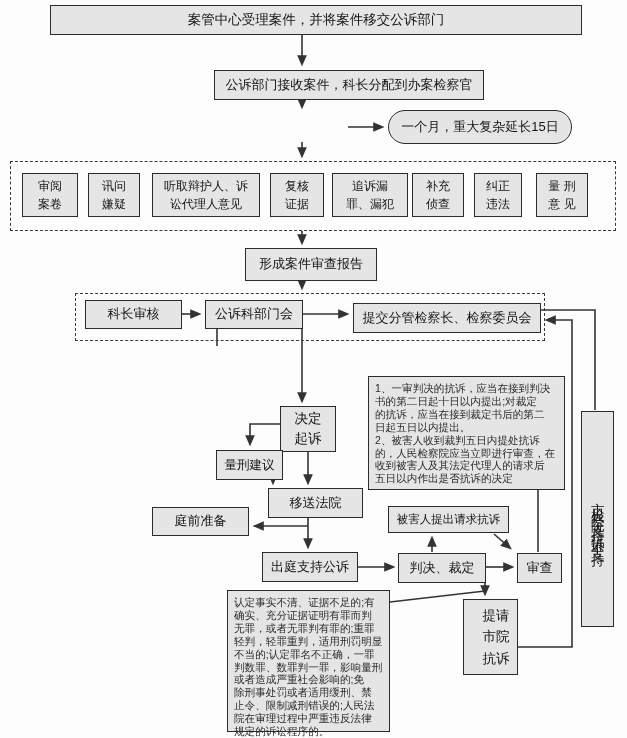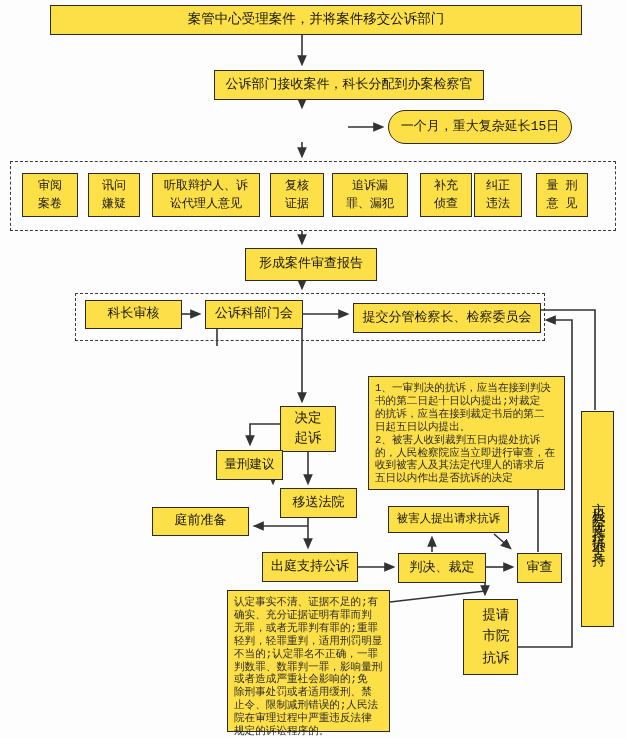--- a/index.html
+++ b/index.html
@@ -1,23 +1,23 @@
 <!DOCTYPE html>
 <html><head>
 <meta charset="utf-8">
 <style>
   html,body{margin:0;padding:0;background:#ffffff;}
   #stage{
     position:relative;width:627px;height:738px;background:#fdfdfd;
     font-family:"Liberation Sans",sans-serif;color:#111;overflow:hidden;
   }
   .box{
-    position:absolute;box-sizing:border-box;background:#fde047;
+    position:absolute;box-sizing:border-box;background:#e5e5e5;
     border:1.6px solid #2b2b2b;display:flex;align-items:center;justify-content:center;
-    text-align:center;font-size:13px;line-height:1.45;z-index:2;color:#141414;font-family:Liberation Mono, monospace;
+    text-align:center;font-size:13px;line-height:1.45;z-index:2;color:#141414;
   }
   .pre{white-space:pre-line;}
   .dashedbox{
     position:absolute;box-sizing:border-box;border:1.6px dashed #3a3a3a;
     background:transparent;z-index:1;
   }
   .task{font-size:12px;line-height:1.5;}
   .note{
     justify-content:flex-start;align-items:flex-start;text-align:left;
     font-size:10.6px;line-height:12.9px;padding:5px 4px 20px 6px;color:#2a2a2a;
@@ -77,40 +77,40 @@
   <div class="box task pre" style="left:22px;top:173px;width:56px;height:44px;">审阅
 案卷</div>
   <div class="box task pre" style="left:88px;top:173px;width:52px;height:44px;">讯问
 嫌疑</div>
   <div class="box task pre" style="left:152px;top:173px;width:108px;height:44px;">听取辩护人、诉
 讼代理人意见</div>
   <div class="box task pre" style="left:270px;top:173px;width:54px;height:44px;">复核
 证据</div>
   <div class="box task pre" style="left:332px;top:173px;width:76px;height:44px;">追诉漏
 罪、漏犯</div>
-  <div class="box task pre" style="left:412px;top:173px;width:52px;height:44px;margin-left:8px;">补充
+  <div class="box task pre" style="left:412px;top:173px;width:52px;height:44px;">补充
 侦查</div>
   <div class="box task pre" style="left:474px;top:173px;width:48px;height:44px;">纠正
 违法</div>
   <div class="box task pre" style="left:536px;top:173px;width:52px;height:44px;">量 刑
 意 见</div>
 
   <div class="box" style="left:245px;top:248px;width:132px;height:33px;">形成案件审查报告</div>
 
   <div class="dashedbox" style="left:75px;top:293px;width:470px;height:48px;"></div>
   <div class="box" style="left:85px;top:300px;width:97px;height:29px;">科长审核</div>
   <div class="box" style="left:205px;top:300px;width:98px;height:29px;">公诉科部门会</div>
   <div class="box" style="left:353px;top:303px;width:188px;height:30px;">提交分管检察长、检察委员会</div>
 
   <div class="box pre" style="left:280px;top:406px;width:56px;height:46px;font-size:13.5px;">决定
 起诉</div>
 
   <div class="box" style="left:216px;top:450px;width:67px;height:30px;font-size:12.5px;">量刑建议</div>
 
-  <div class="box" style="left:280px;top:488px;width:77px;height:30px;">移送法院</div>
+  <div class="box" style="left:268px;top:488px;width:95px;height:30px;">移送法院</div>
 
   <div class="box" style="left:152px;top:507px;width:97px;height:29px;">庭前准备</div>
 
   <div class="box" style="left:262px;top:552px;width:96px;height:30px;">出庭支持公诉</div>
 
   <div class="box" style="left:398px;top:553px;width:88px;height:30px;">判决、裁定</div>
 
   <div class="box" style="left:388px;top:506px;width:121px;height:27px;font-size:11.5px;">被害人提出请求抗诉</div>
 
   <div class="box" style="left:517px;top:553px;width:45px;height:30px;">审查</div>

